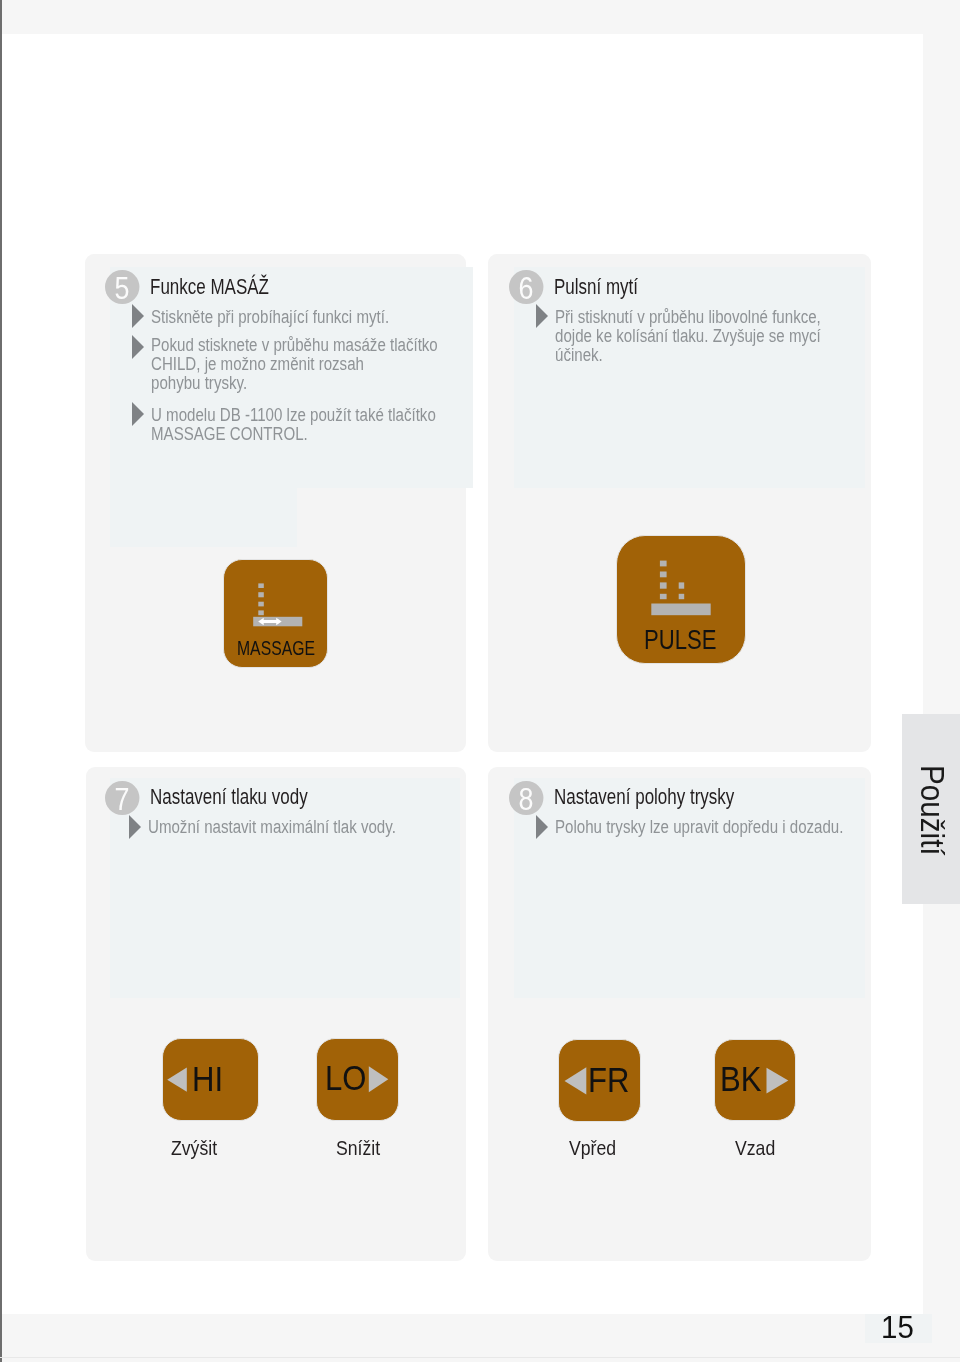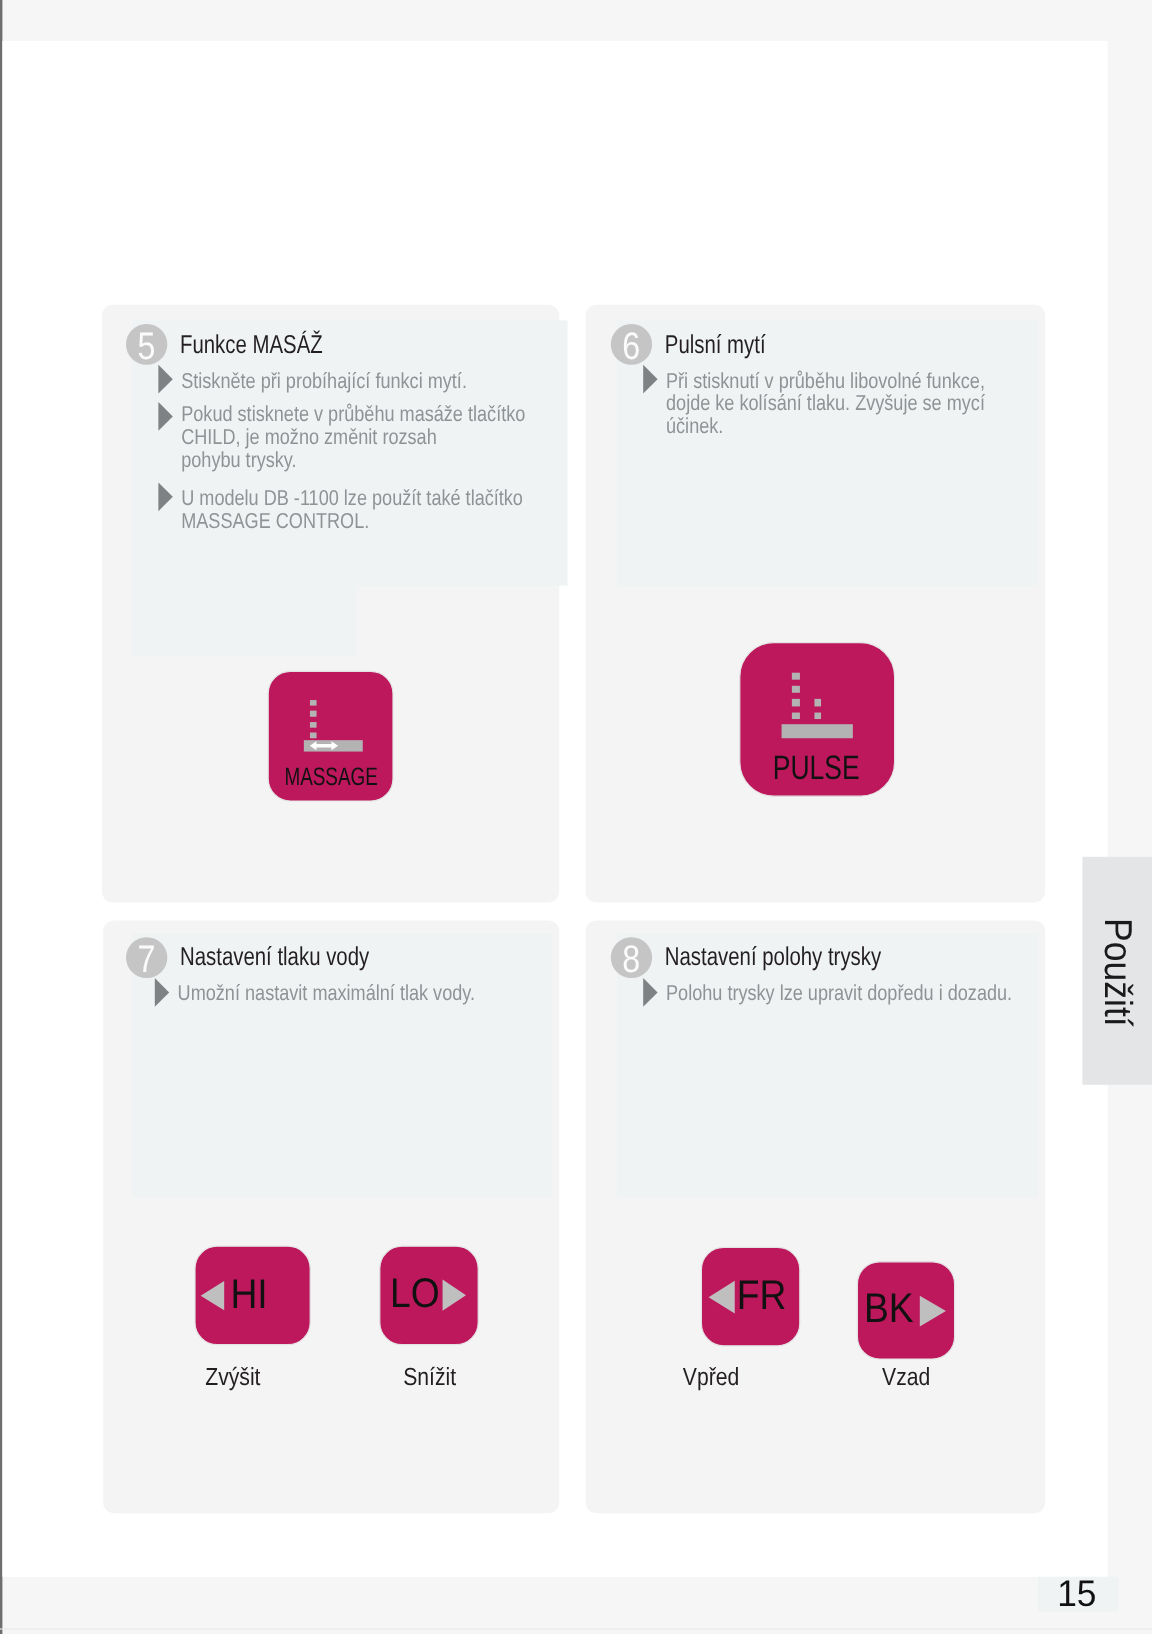--- a/index.html
+++ b/index.html
@@ -16,21 +16,21 @@
 
   .num{filter:blur(0.001px);position:absolute;width:40.5px;height:34px;border-radius:50%;background:#c5c5c5;color:#fbfbfb;
        font-size:32px;line-height:36px;text-align:center;transform:scaleX(0.84);transform-origin:0 50%;}
   .title{filter:blur(0.001px);position:absolute;font-size:21.5px;color:#231f20;white-space:nowrap;
          transform:scaleX(0.79);transform-origin:0 50%;}
   .tri{position:absolute;width:0;height:0;border-left:12.5px solid #7f8285;border-top:12px solid transparent;border-bottom:12px solid transparent;}
   .txt{filter:blur(0.001px);position:absolute;font-size:18px;line-height:18.9px;color:#8f9396;white-space:nowrap;
        transform:scaleX(0.838);transform-origin:0 0;}
 
   
-  .btn{position:absolute;background:#be185d;border:1.8px solid #e3e3e3;border-radius:19px;box-sizing:border-box;}
+  .btn{position:absolute;background:#a16207;border:1.8px solid #e3e3e3;border-radius:19px;box-sizing:border-box;}
   .btnlabel{filter:blur(0.001px);position:absolute;color:#111111;white-space:nowrap;transform-origin:0 0;}
 
   .caption{filter:blur(0.001px);position:absolute;font-size:20.6px;color:#231f20;white-space:nowrap;transform:scaleX(0.857);transform-origin:0 0;}
 
   .sidetab{position:absolute;left:902px;top:714px;width:58px;height:190px;background:#e4e5e7;}
   .sidetab-lbl{filter:blur(0.001px);position:absolute;left:949.5px;top:765px;font-size:32.4px;color:#1a1a1a;
                white-space:nowrap;transform-origin:0 0;transform:rotate(90deg) scaleX(0.915);}
   .pagebox{position:absolute;left:865px;top:1314px;width:67px;height:29px;background:#f0f3f4;}
   .pagenum{filter:blur(0.001px);position:absolute;left:881px;top:1310px;font-size:31px;color:#111111;transform:scaleX(0.95);transform-origin:0 0;}
   .botrule{position:absolute;left:0;top:1356.5px;width:960px;height:1.4px;background:#e8e8e8;}
@@ -111,29 +111,29 @@
 <div class="caption" style="left:171px;top:1135.5px;">Zvýšit</div>
 
 <div class="btn" style="left:316.3px;top:1038px;width:82.5px;height:82.5px;text-decoration:underline;">
   <svg width="82" height="82" viewBox="0 0 82 82" style="position:absolute;left:0;top:0;">
     <path d="M51.8 27.2 L51.8 53.3 L71.3 40.3 Z" fill="#bfbfbf"></path>
   </svg>
   <div class="btnlabel" style="left:8px;top:20px;font-size:34.5px;transform:scaleX(0.90);">LO</div>
 </div>
 <div class="caption" style="left:336px;top:1135.5px;">Snížit</div>
 
-<div class="btn" style="left:584px;top:1038.6px;width:82.5px;height:83px;text-decoration:underline;">
+<div class="btn" style="left:558px;top:1038.6px;width:82.5px;height:83px;text-decoration:underline;">
   <svg width="82" height="82" viewBox="0 0 82 82" style="position:absolute;left:0;top:0;">
     <path d="M27.3 27.3 L27.3 54.5 L5.5 41 Z" fill="#bfbfbf"></path>
   </svg>
   <div class="btnlabel" style="left:29px;top:21px;font-size:34.5px;transform:scaleX(0.90);">FR</div>
 </div>
 <div class="caption" style="left:569px;top:1135.5px;">Vpřed</div>
 
-<div class="btn" style="left:713.6px;top:1038.6px;width:82px;height:82px;margin-top:12px;">
+<div class="btn" style="left:713.6px;top:1038.6px;width:82px;height:82px;">
   <svg width="82" height="82" viewBox="0 0 82 82" style="position:absolute;left:0;top:0;">
     <path d="M51.5 27.8 L51.5 53.5 L73.3 40.6 Z" fill="#bfbfbf"></path>
   </svg>
   <div class="btnlabel" style="left:5.5px;top:20px;font-size:34.5px;transform:scaleX(0.90);">BK</div>
 </div>
 <div class="caption" style="left:735px;top:1135.5px;">Vzad</div>
 
 <div class="sidetab"></div>
 <span class="sidetab-lbl">Použití</span>
 <div class="pagebox"></div>

